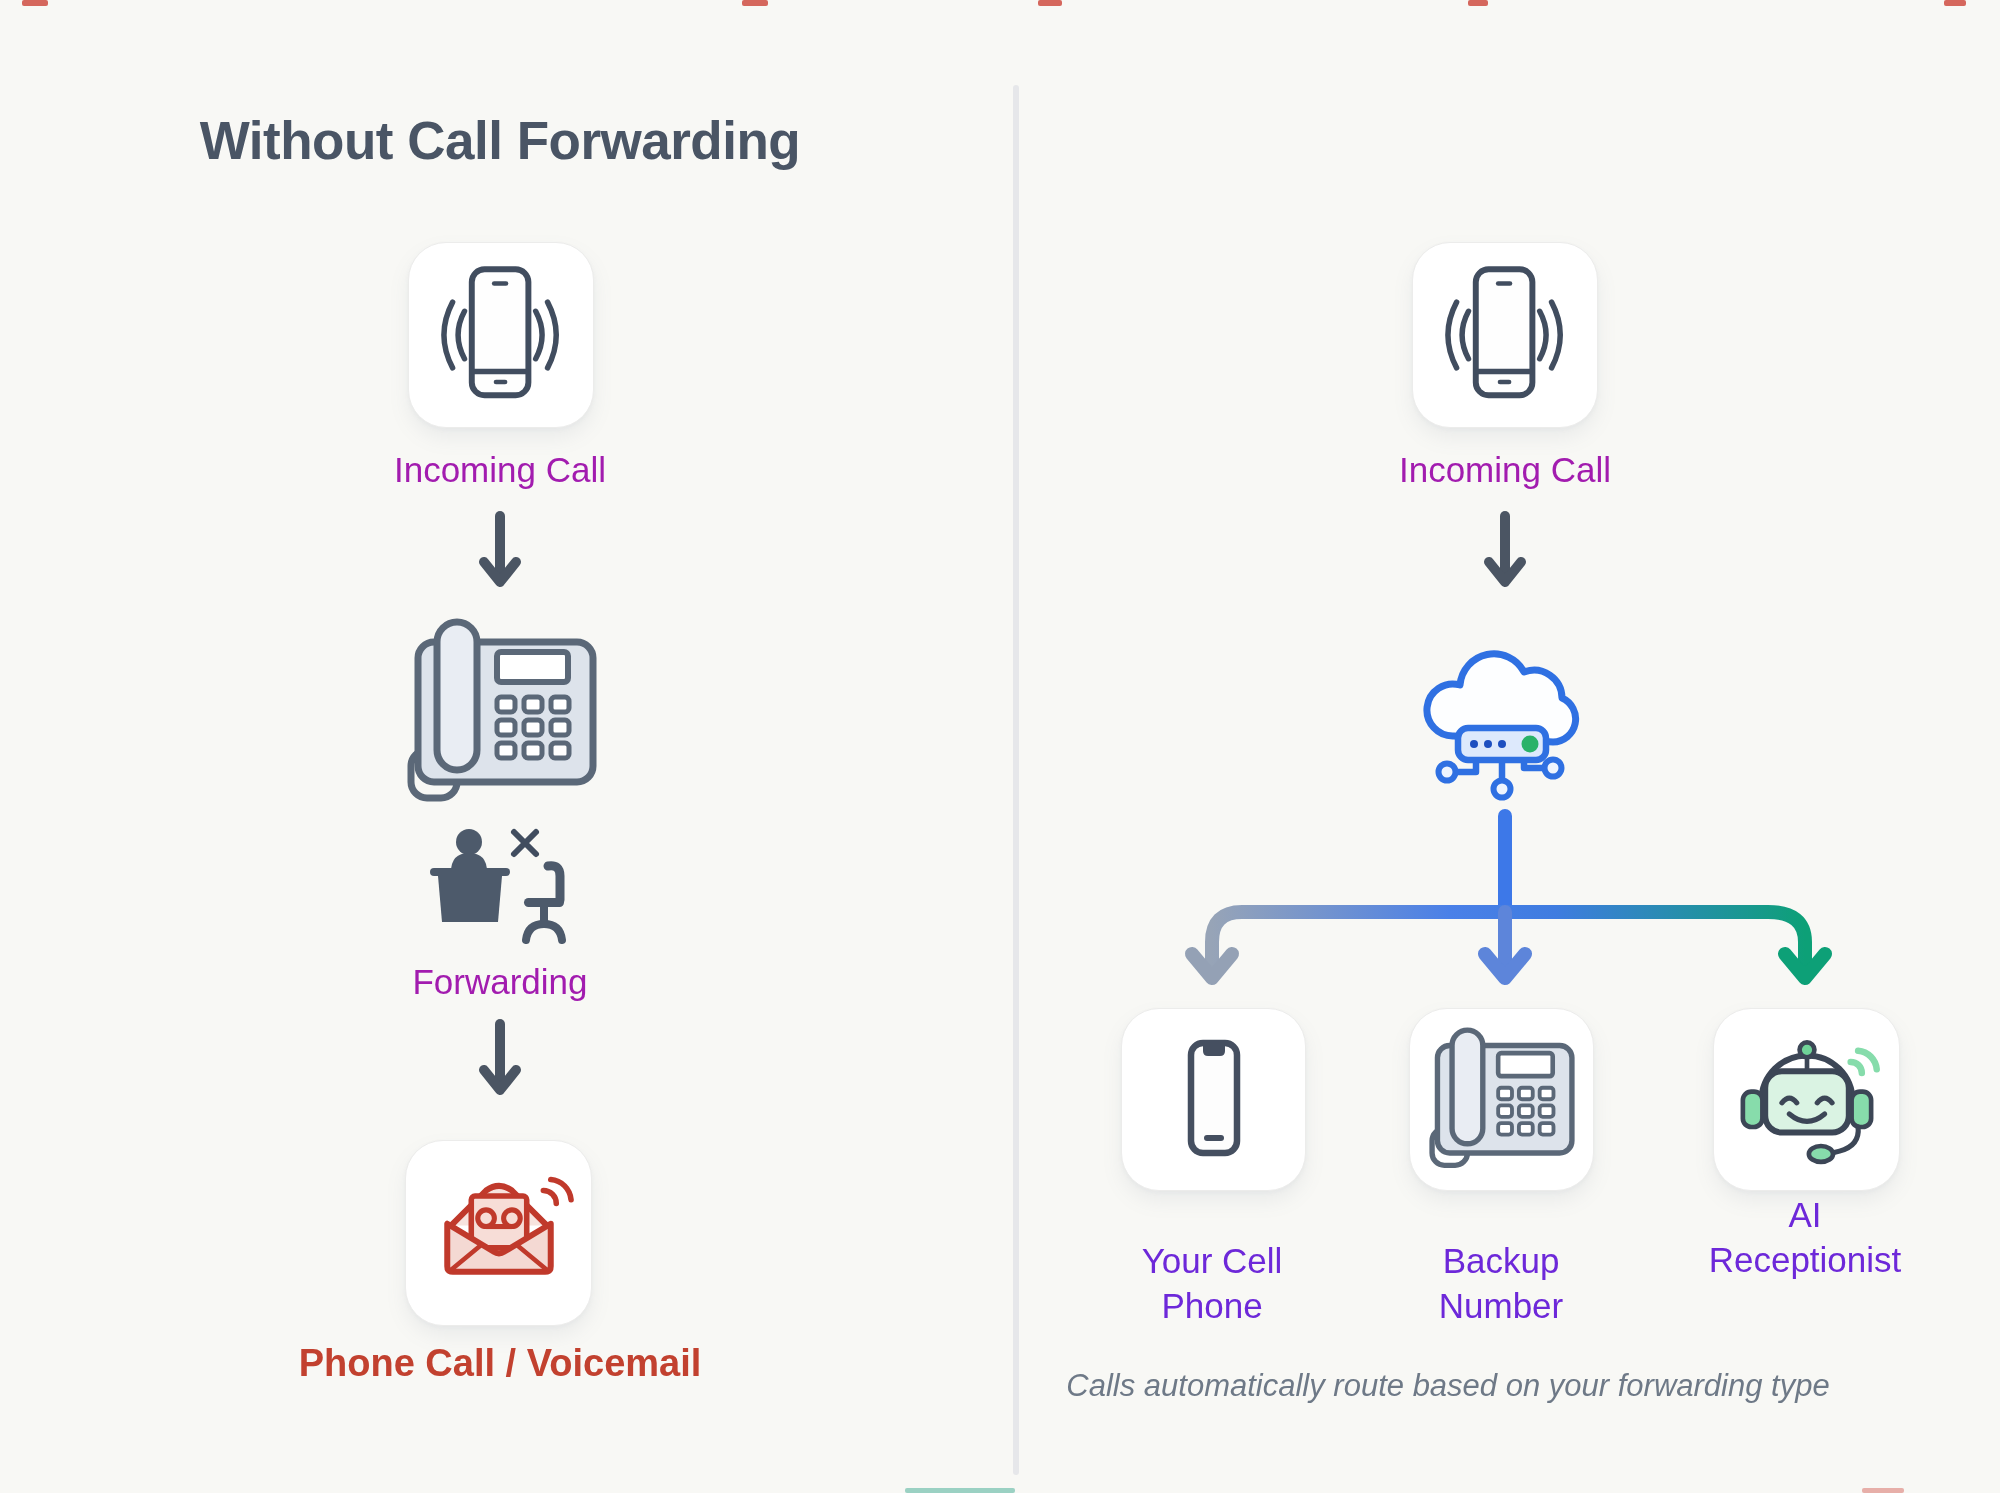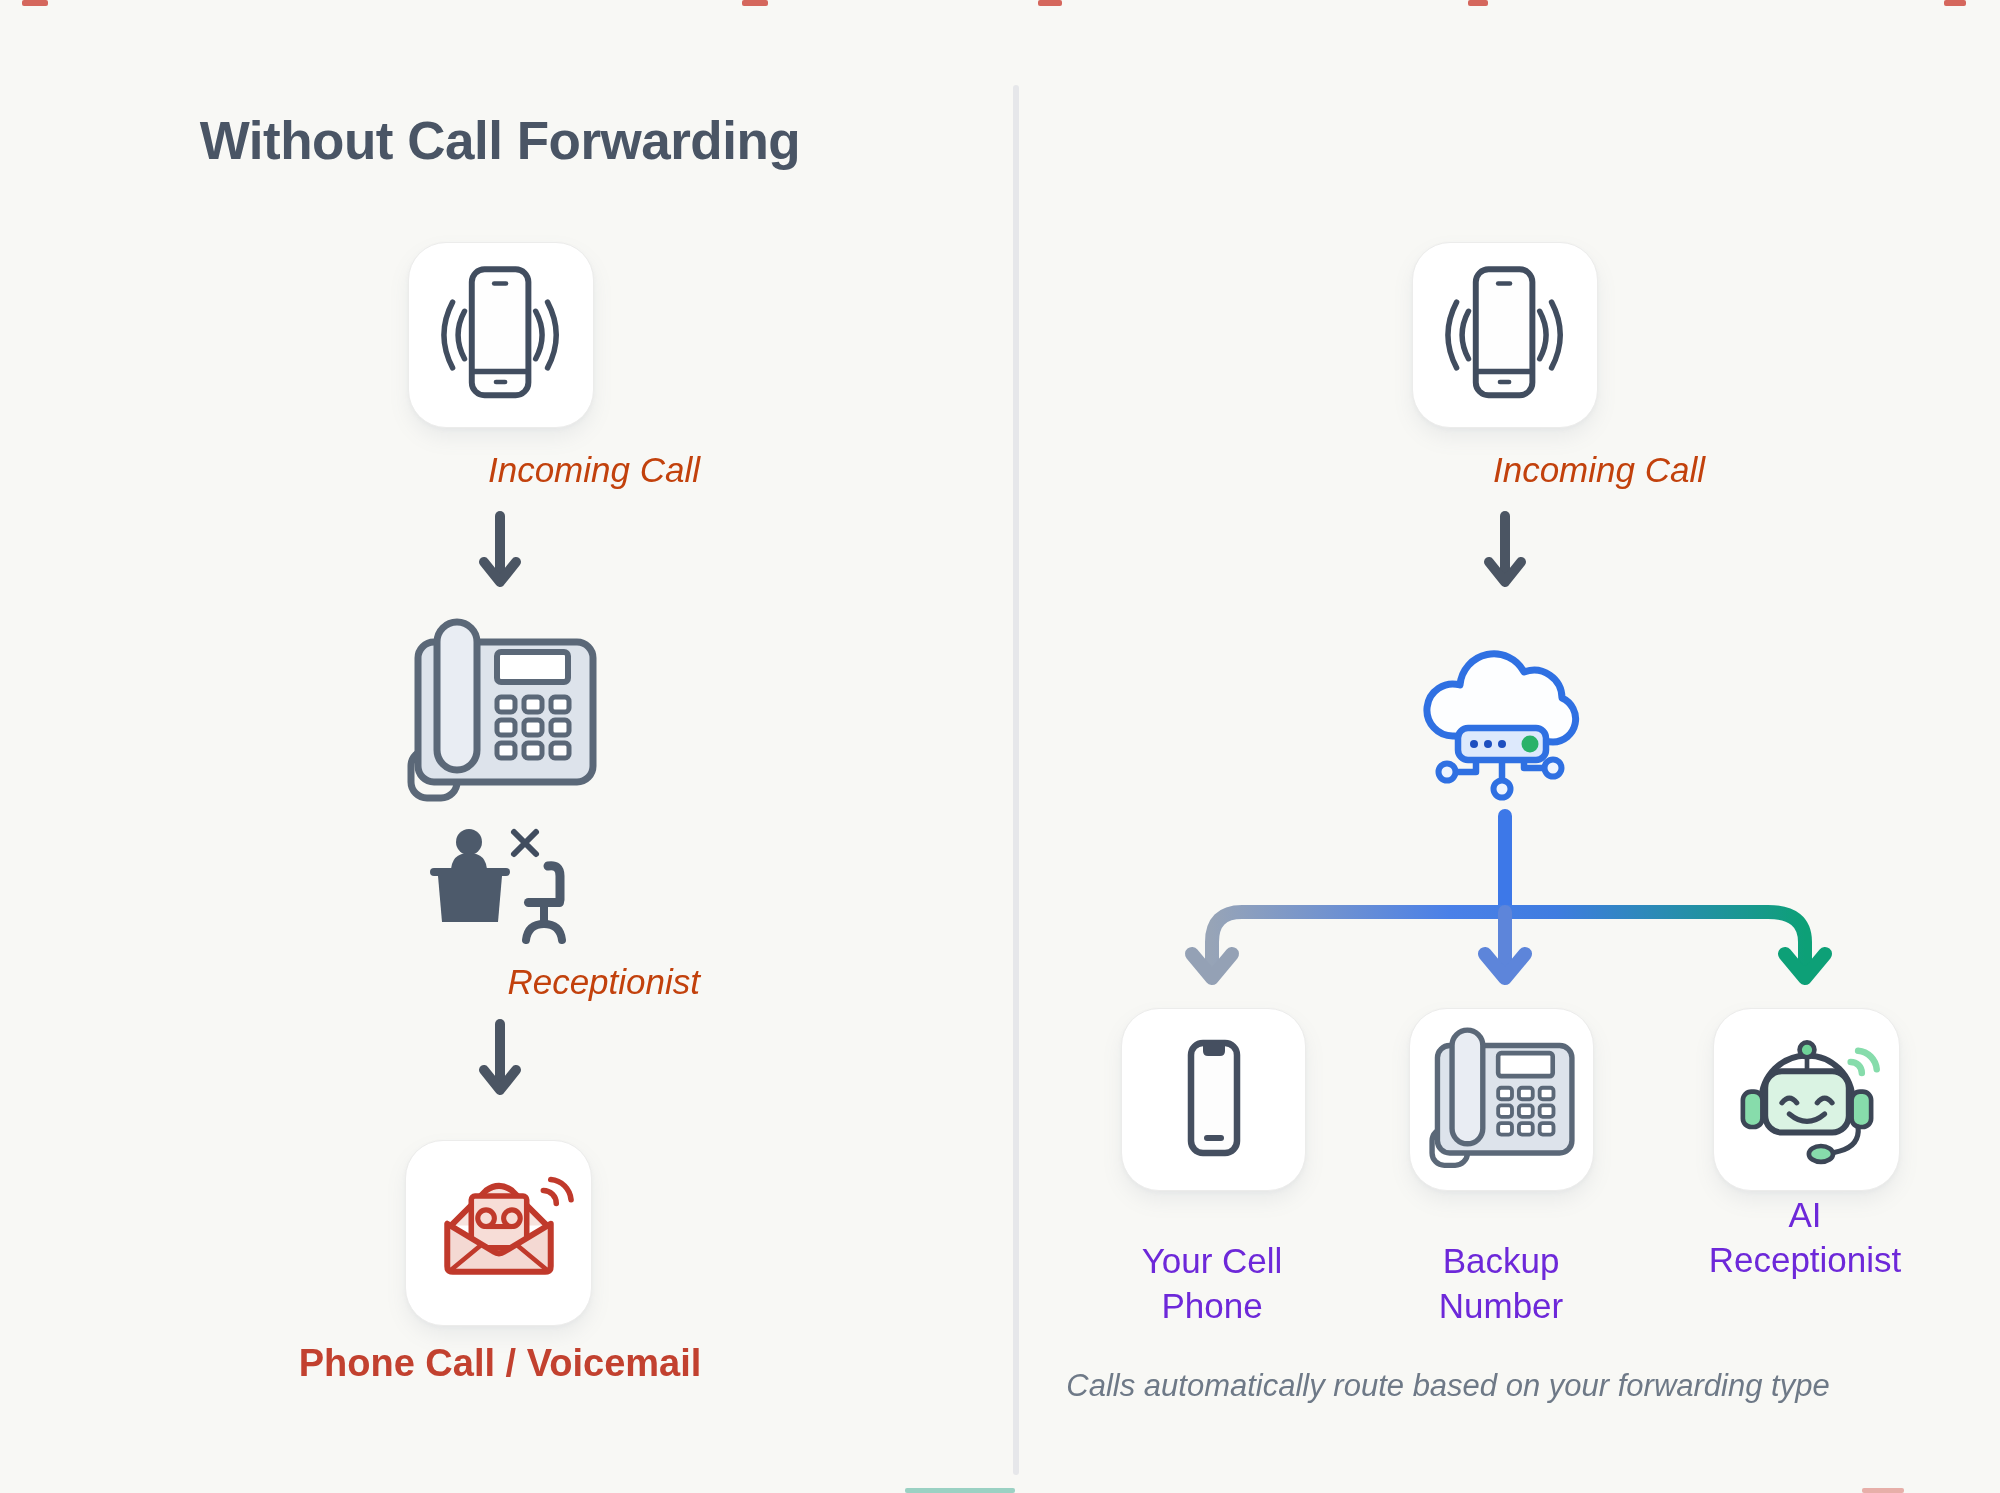--- a/index.html
+++ b/index.html
@@ -1,20 +1,20 @@
 <!DOCTYPE html>
 <html><head>
 <meta charset="utf-8">
 <style>
   html,body{margin:0;padding:0;background:#e9e9e9;}
   .canvas{position:relative;width:2000px;height:1493px;background:#f8f8f5;overflow:hidden;
           font-family:"Liberation Sans",sans-serif;}
   .abs{position:absolute;}
   .col-title{font-size:53px;font-weight:700;letter-spacing:-0.5px;text-align:center;}
-  .step-label{font-size:35px;font-weight:500;color:#c2410c;text-align:right;font-style:italic;}
+  .step-label{font-size:35px;font-weight:500;color:#a21caf;text-align:center;}
   .dest-label{font-size:35px;font-weight:500;color:#6d28d9;text-align:center;line-height:45px;}
   .missed-label{font-size:38px;font-weight:600;color:#c2412f;text-align:center;}
   .caption{font-size:31px;font-style:italic;font-weight:400;color:#6e7987;text-align:center;}
   .card{background:#ffffff;border:1px solid #ececeb;border-radius:38px;
         box-shadow:0 10px 20px rgba(120,130,150,.10),0 2px 4px rgba(120,130,150,.06);
         display:flex;align-items:center;justify-content:center;}
   .divider{background:#e6e7ea;border-radius:3px;}
   .edge-mark{border-radius:2px;}
   svg{display:block;}
 </style>
@@ -82,21 +82,21 @@
       <path d="M27,46 Q27,27 45,27 Q63,27 63,46 Z" fill="#4d5a6b"></path>
       <rect x="6" y="42" width="80" height="8" rx="4" fill="#4d5a6b"></rect>
       <path d="M14,50 L78,50 L74,96 L18,96 Z" fill="#4d5a6b"></path>
       <path d="M90,6 L112,28 M112,6 L90,28" stroke="#414d5f" stroke-width="6" stroke-linecap="round"></path>
       <path d="M136,74 L136,50 Q136,38 124,40" stroke="#4d5a6b" stroke-width="9" stroke-linecap="round" fill="none"></path>
       <rect x="100" y="72" width="40" height="9" rx="4.5" fill="#4d5a6b"></rect>
       <rect x="116" y="81" width="8" height="17" fill="#4d5a6b"></rect>
       <path d="M102,114 Q104,98 120,98 Q136,98 138,114" stroke="#4d5a6b" stroke-width="8" stroke-linecap="round" fill="none"></path>
     </svg>
   </span>
-  <div class="abs step-label" style="left:300px;top:962px;width:400px;">Receptionist</div>
+  <div class="abs step-label" style="left:300px;top:962px;width:400px;">Forwarding</div>
 
   <span class="abs" style="left:478px;top:1018px;">
     <svg width="44" height="100" viewBox="0 0 44 100" fill="none">
       <path d="M22,6 L22,68" stroke="#4b5563" stroke-width="10" stroke-linecap="round"></path>
       <path d="M6,52 L22,72 L38,52" stroke="#4b5563" stroke-width="10" stroke-linecap="round" stroke-linejoin="round"></path>
     </svg>
   </span>
 
   <div class="abs card" style="left:405px;top:1140px;width:185px;height:184px;">
     <span>

